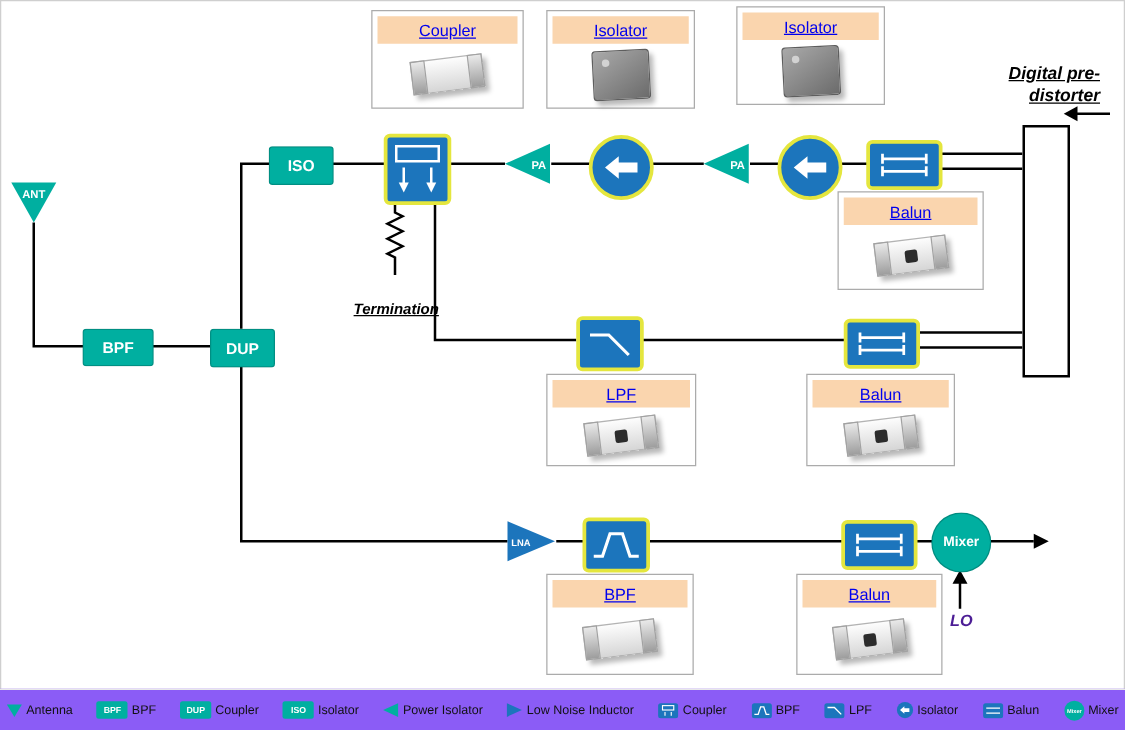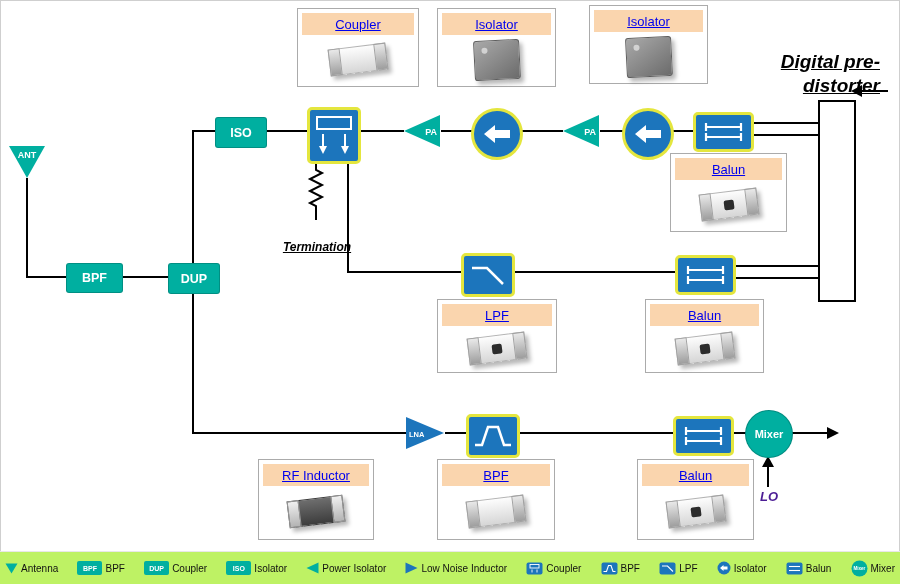--- a/index.html
+++ b/index.html
@@ -29,25 +29,25 @@
   
   .tbox{position:absolute;background:var(--teal);border:1px solid rgba(0,0,0,.18);border-radius:3px;display:flex;align-items:center;justify-content:center;color:#fff;font-weight:bold;font-size:12.5px;}
 
   
   .ysym{position:absolute;background:var(--blue);border:3px solid var(--yellow);border-radius:5px;display:flex;align-items:center;justify-content:center;}
   .ycirc{position:absolute;background:var(--blue);border:3px solid var(--yellow);border-radius:50%;display:flex;align-items:center;justify-content:center;}
 
   .mixer{position:absolute;background:var(--teal);border:1px solid rgba(0,0,0,.2);border-radius:50%;display:flex;align-items:center;justify-content:center;color:#fff;font-weight:bold;font-size:11px;}
   .tallbox{position:absolute;background:#fff;border:2px solid #000;}
 
-  .note{position:absolute;color:#000;font-weight:bold;font-style:italic;text-decoration:underline;font-size:19px;}
+  .note{position:absolute;color:#000;font-weight:bold;font-style:italic;text-decoration:underline;font-size:14px;}
   .lo{position:absolute;color:#4c1d95;font-weight:bold;font-style:italic;font-size:13px;}
 
   
-  .legend{position:absolute;left:0;top:551px;width:900px;height:33px;display:flex;align-items:center;justify-content:space-between;padding:0 5px;box-sizing:border-box;border-top:1px solid #e8e8e8;background:#bef264;}
+  .legend{position:absolute;left:0;top:551px;width:900px;height:33px;display:flex;align-items:center;justify-content:space-between;padding:0 5px;box-sizing:border-box;border-top:1px solid #e8e8e8;background:#8b5cf6;}
   .lg-item{display:flex;align-items:center;gap:3px;}
   .lg-item .lb{font-size:10px;color:#111;white-space:nowrap;}
   .lg-box{width:25px;height:14px;border-radius:2px;background:var(--teal);color:#fff;font-size:7px;font-weight:bold;display:flex;align-items:center;justify-content:center;}
 </style>
 </head>
 <body>
 
 <div id="stage">
 
   <svg class="abs" width="900" height="584" viewBox="0 0 900 584" style="left:0;top:0">
@@ -143,28 +143,20 @@
     <div class="hd">
         <span>Balun</span>
       </div>
     <div class="bd">
         <div class="chip">
           <div class="mark"></div>
         </div>
       </div>
   </div>
 
-  <div class="card" style="left:258px;top:459px;width:114px;height:79px">
-    <div class="hd">
-        <span>RF Inductor</span>
-      </div>
-    <div class="bd">
-        <div class="chip-ind"></div>
-      </div>
-  </div>
 
   <div class="card" style="left:437px;top:459px;width:116px;height:79px">
     <div class="hd">
         <span>BPF</span>
       </div>
     <div class="bd">
         <div class="chip"></div>
       </div>
   </div>
 

